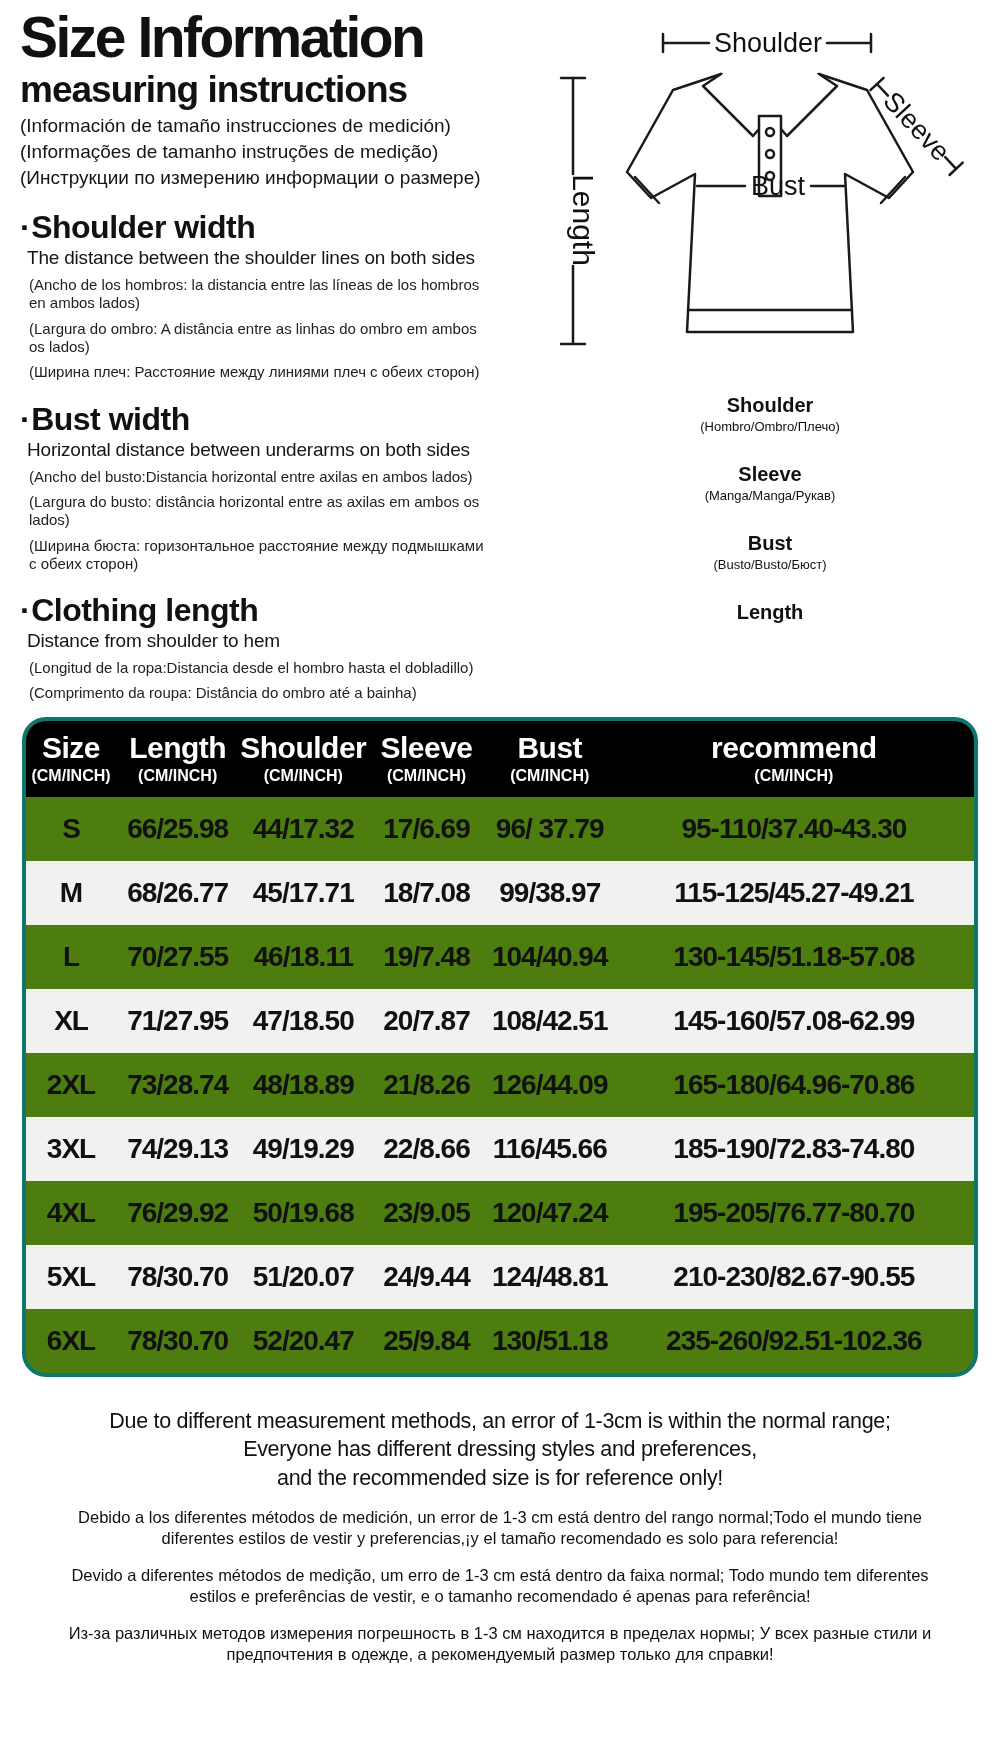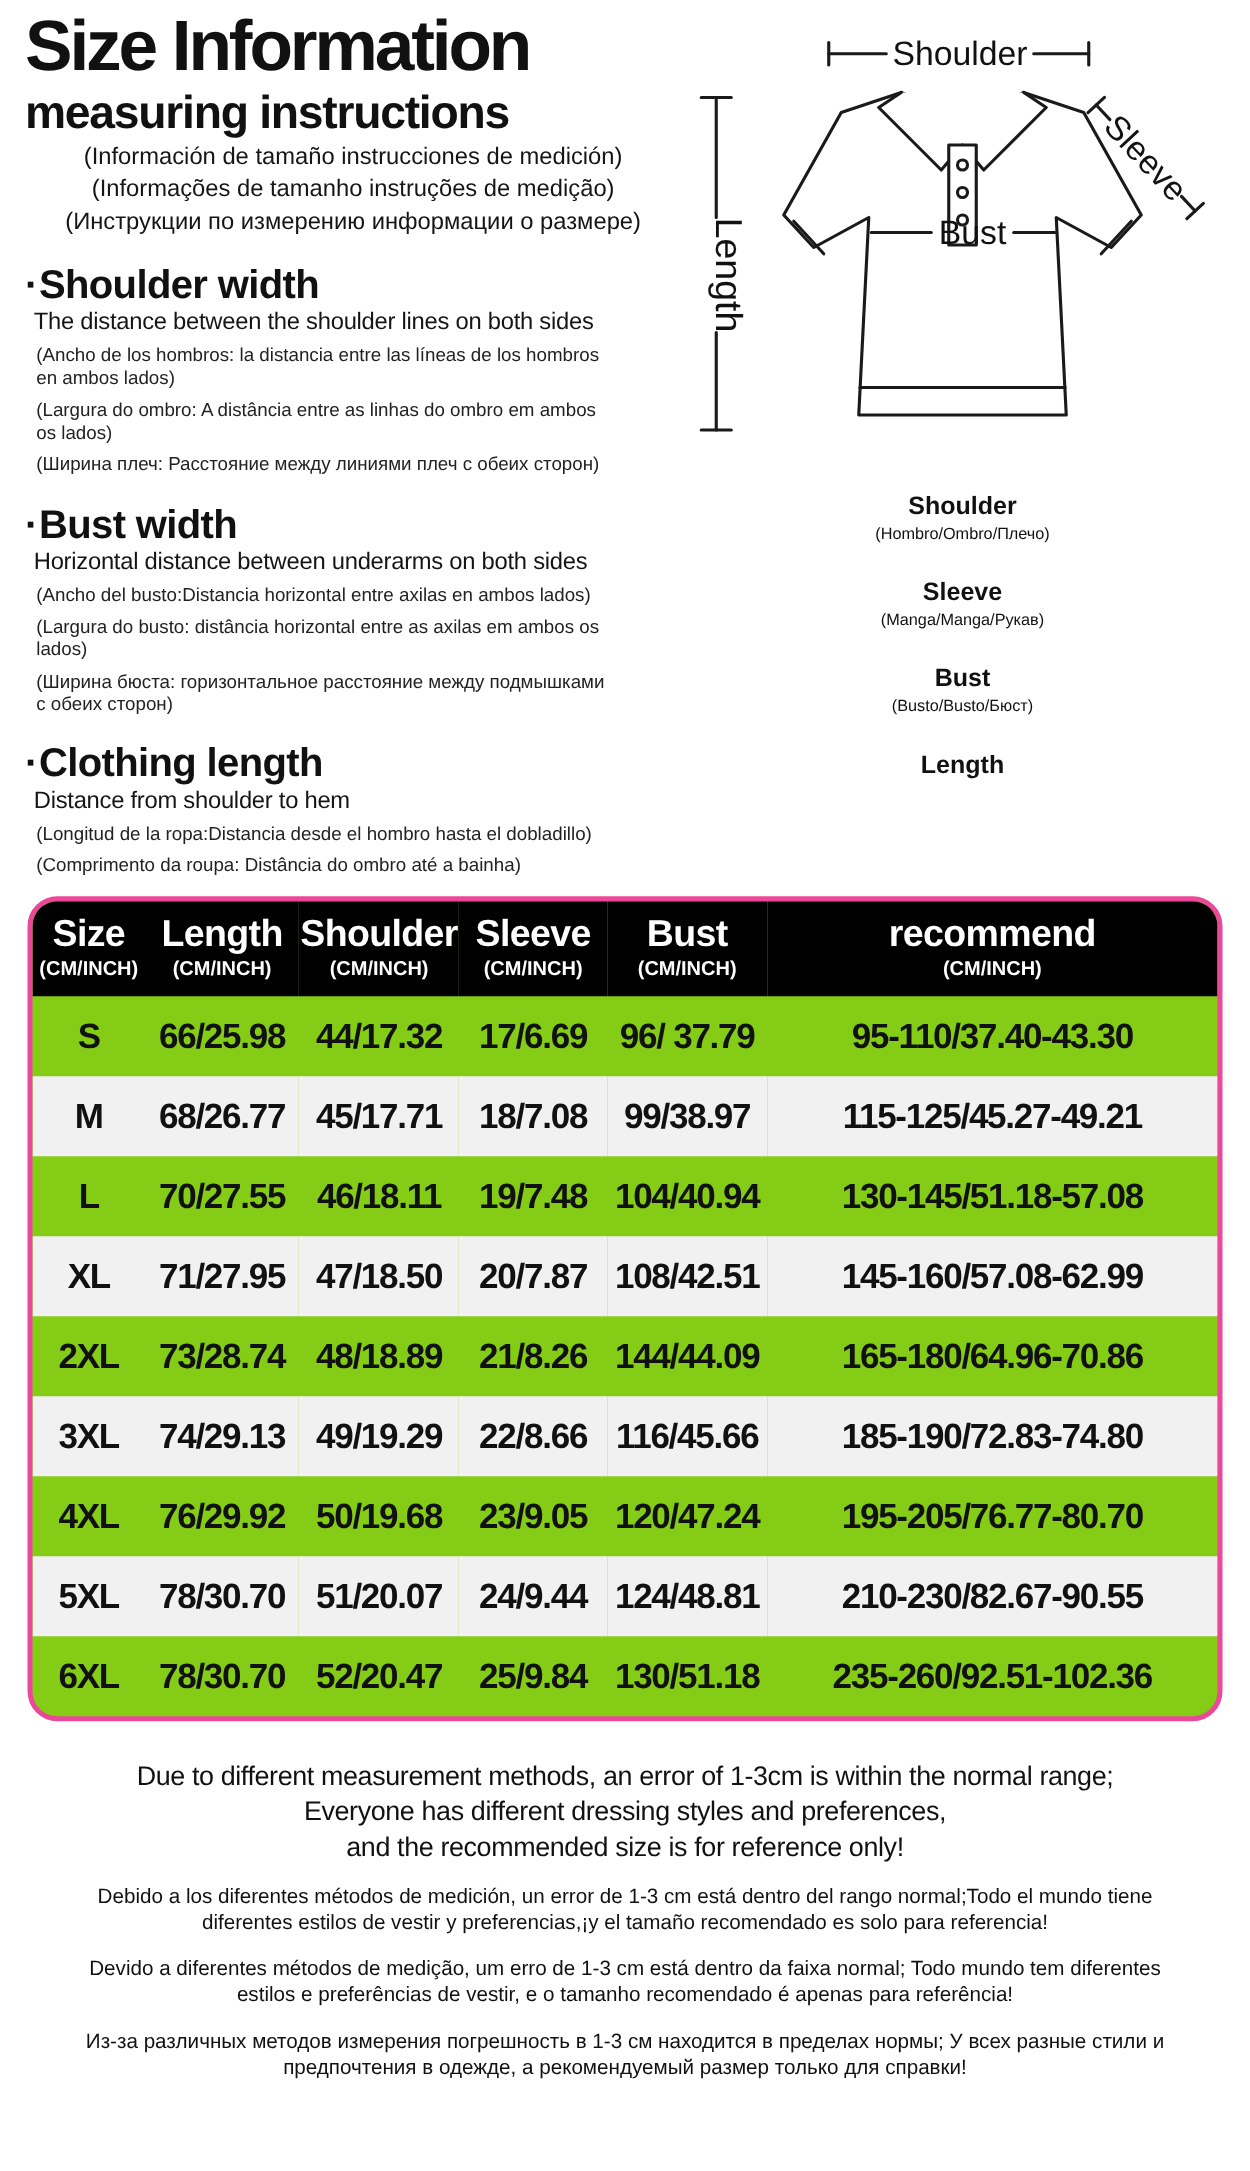--- a/index.html
+++ b/index.html
@@ -9,42 +9,42 @@
     color: #111;
     font-family: "Liberation Sans", "DejaVu Sans", sans-serif;
     position: relative;
   }
   .top { display: flex; padding: 8px 0 0 20px; }
   .left-col { width: 525px; flex: none; }
   .right-col { flex: 1; padding-right: 6px; }
 
   .page-title { font-size: 57px; font-weight: 800; letter-spacing: -2.5px; line-height: 1.02; }
   .page-subtitle { font-size: 37px; font-weight: 800; letter-spacing: -1px; margin: 3px 0 3px 0; }
-  .hdr-trans { font-size: 19px; line-height: 1.3; margin: 1px 0; color: #151515; text-align: center; }
+  .hdr-trans { font-size: 19px; line-height: 1.3; margin: 1px 0; color: #151515; }
 
   .m-section { margin-top: 19px; }
   .m-title { font-size: 32px; font-weight: 800; letter-spacing: -0.5px; }
   .m-title .bullet { font-weight: 800; margin-right: 1px; }
   .m-desc { font-size: 19px; margin: 1px 0 2px 7px; color: #151515; letter-spacing: -0.2px; }
   .m-trans { font-size: 15px; margin: 7px 0 0 9px; max-width: 462px; line-height: 1.22; color: #222; }
 
   
   .diagram-svg { display: block; margin: 6px auto 0 auto; }
   .legend { margin-top: 22px; text-align: center; }
   .legend-item { margin-bottom: 29px; }
   .legend-name { font-size: 20px; font-weight: 700; }
   .legend-trans { font-size: 13px; margin-top: 2px; }
 
   
   .size-table-wrap {
     margin: 14px 22px 0 22px;
-    border: 4px solid #ec4899;
+    border: 4px solid #0f766e;
     border-radius: 24px;
     overflow: hidden;
-    background: #84cc16;
+    background: #4d7c0f;
   }
   table { width: 100%; border-collapse: collapse; table-layout: fixed; }
   col.c-size { width: 9.5%; } col.c-length { width: 13%; } col.c-shoulder { width: 13.5%; }
   col.c-sleeve { width: 12.5%; } col.c-bust { width: 13.5%; } col.c-rec { width: 38%; }
   thead th { background: #000; color: #fff; padding: 10px 0 12px 0; vertical-align: middle; }
   .th-main { display: block; font-size: 30px; font-weight: 700; letter-spacing: -0.5px; line-height: 1.1; }
   .th-unit { display: block; font-size: 16px; font-weight: 700; margin-top: 3px; }
   tbody td {
     height: 64px; text-align: center; vertical-align: middle;
     font-size: 28px; font-weight: 700; letter-spacing: -1px;
@@ -229,21 +229,21 @@
           <td>47/18.50</td>
           <td>20/7.87</td>
           <td>108/42.51</td>
           <td>145-160/57.08-62.99</td>
       </tr>
       <tr>
         <td>2XL</td>
           <td>73/28.74</td>
           <td>48/18.89</td>
           <td>21/8.26</td>
-          <td>144/44.09</td>
+          <td>126/44.09</td>
           <td>165-180/64.96-70.86</td>
       </tr>
       <tr class="alt">
         <td>3XL</td>
           <td>74/29.13</td>
           <td>49/19.29</td>
           <td>22/8.66</td>
           <td>116/45.66</td>
           <td>185-190/72.83-74.80</td>
       </tr>

